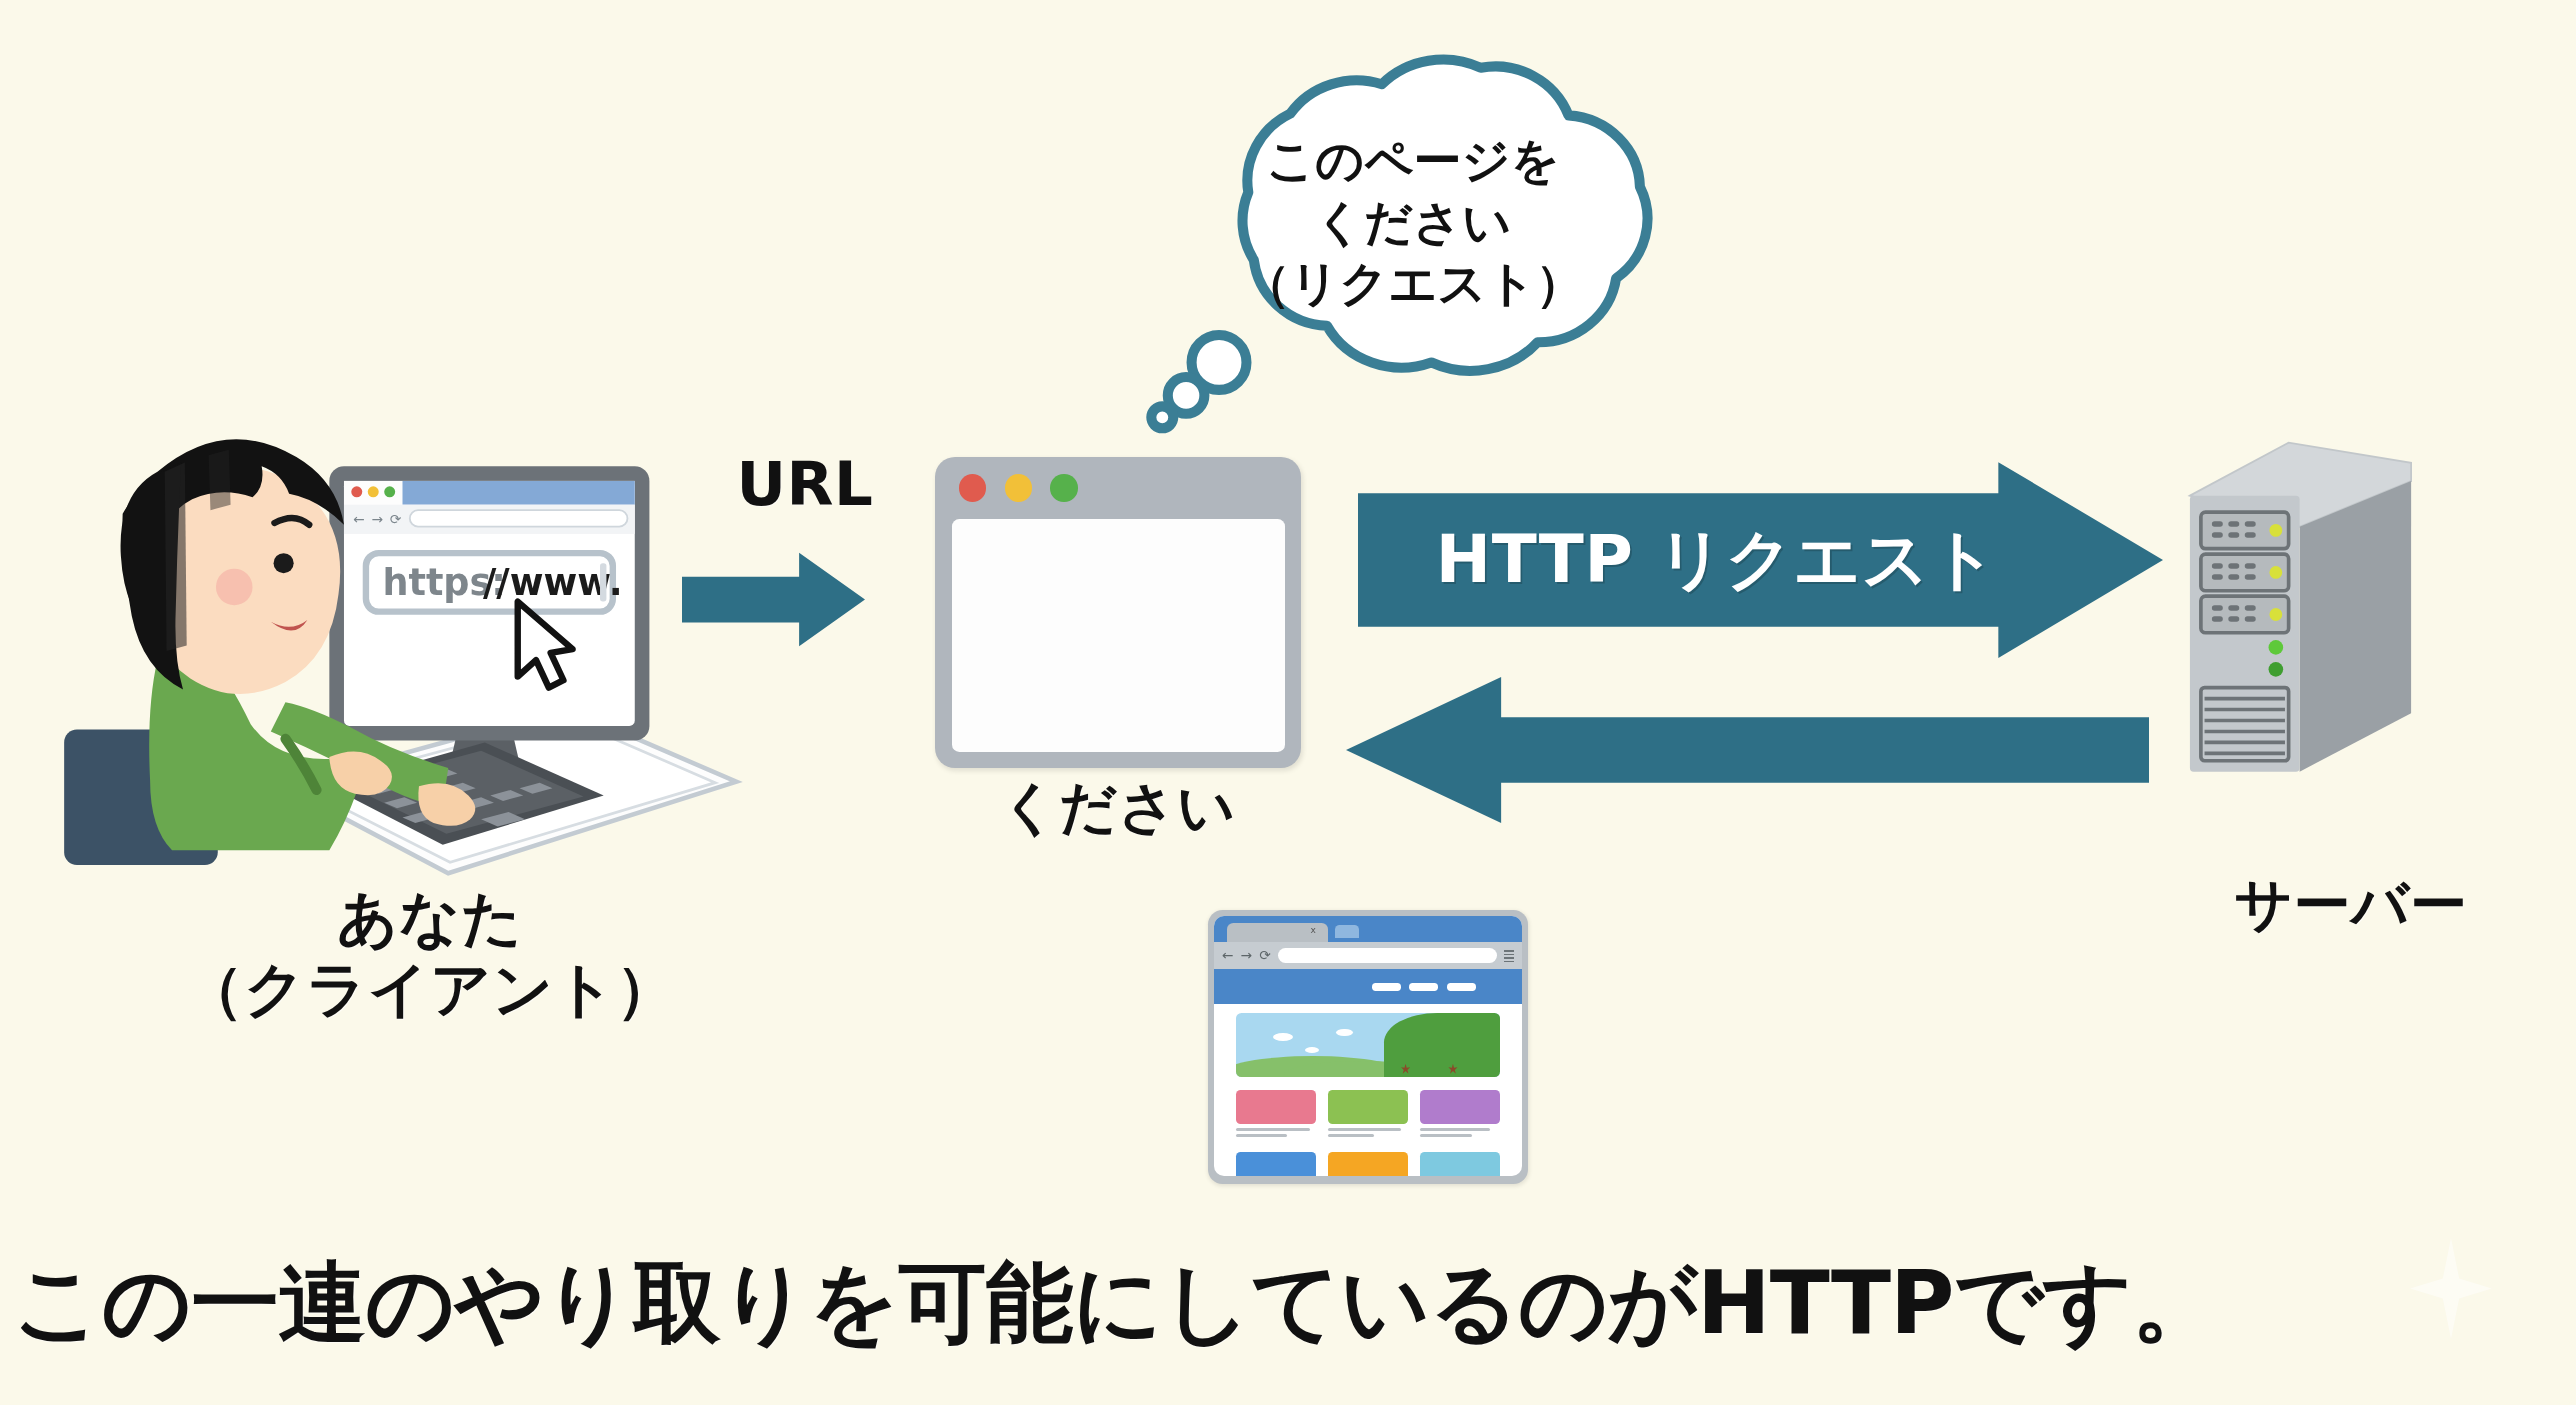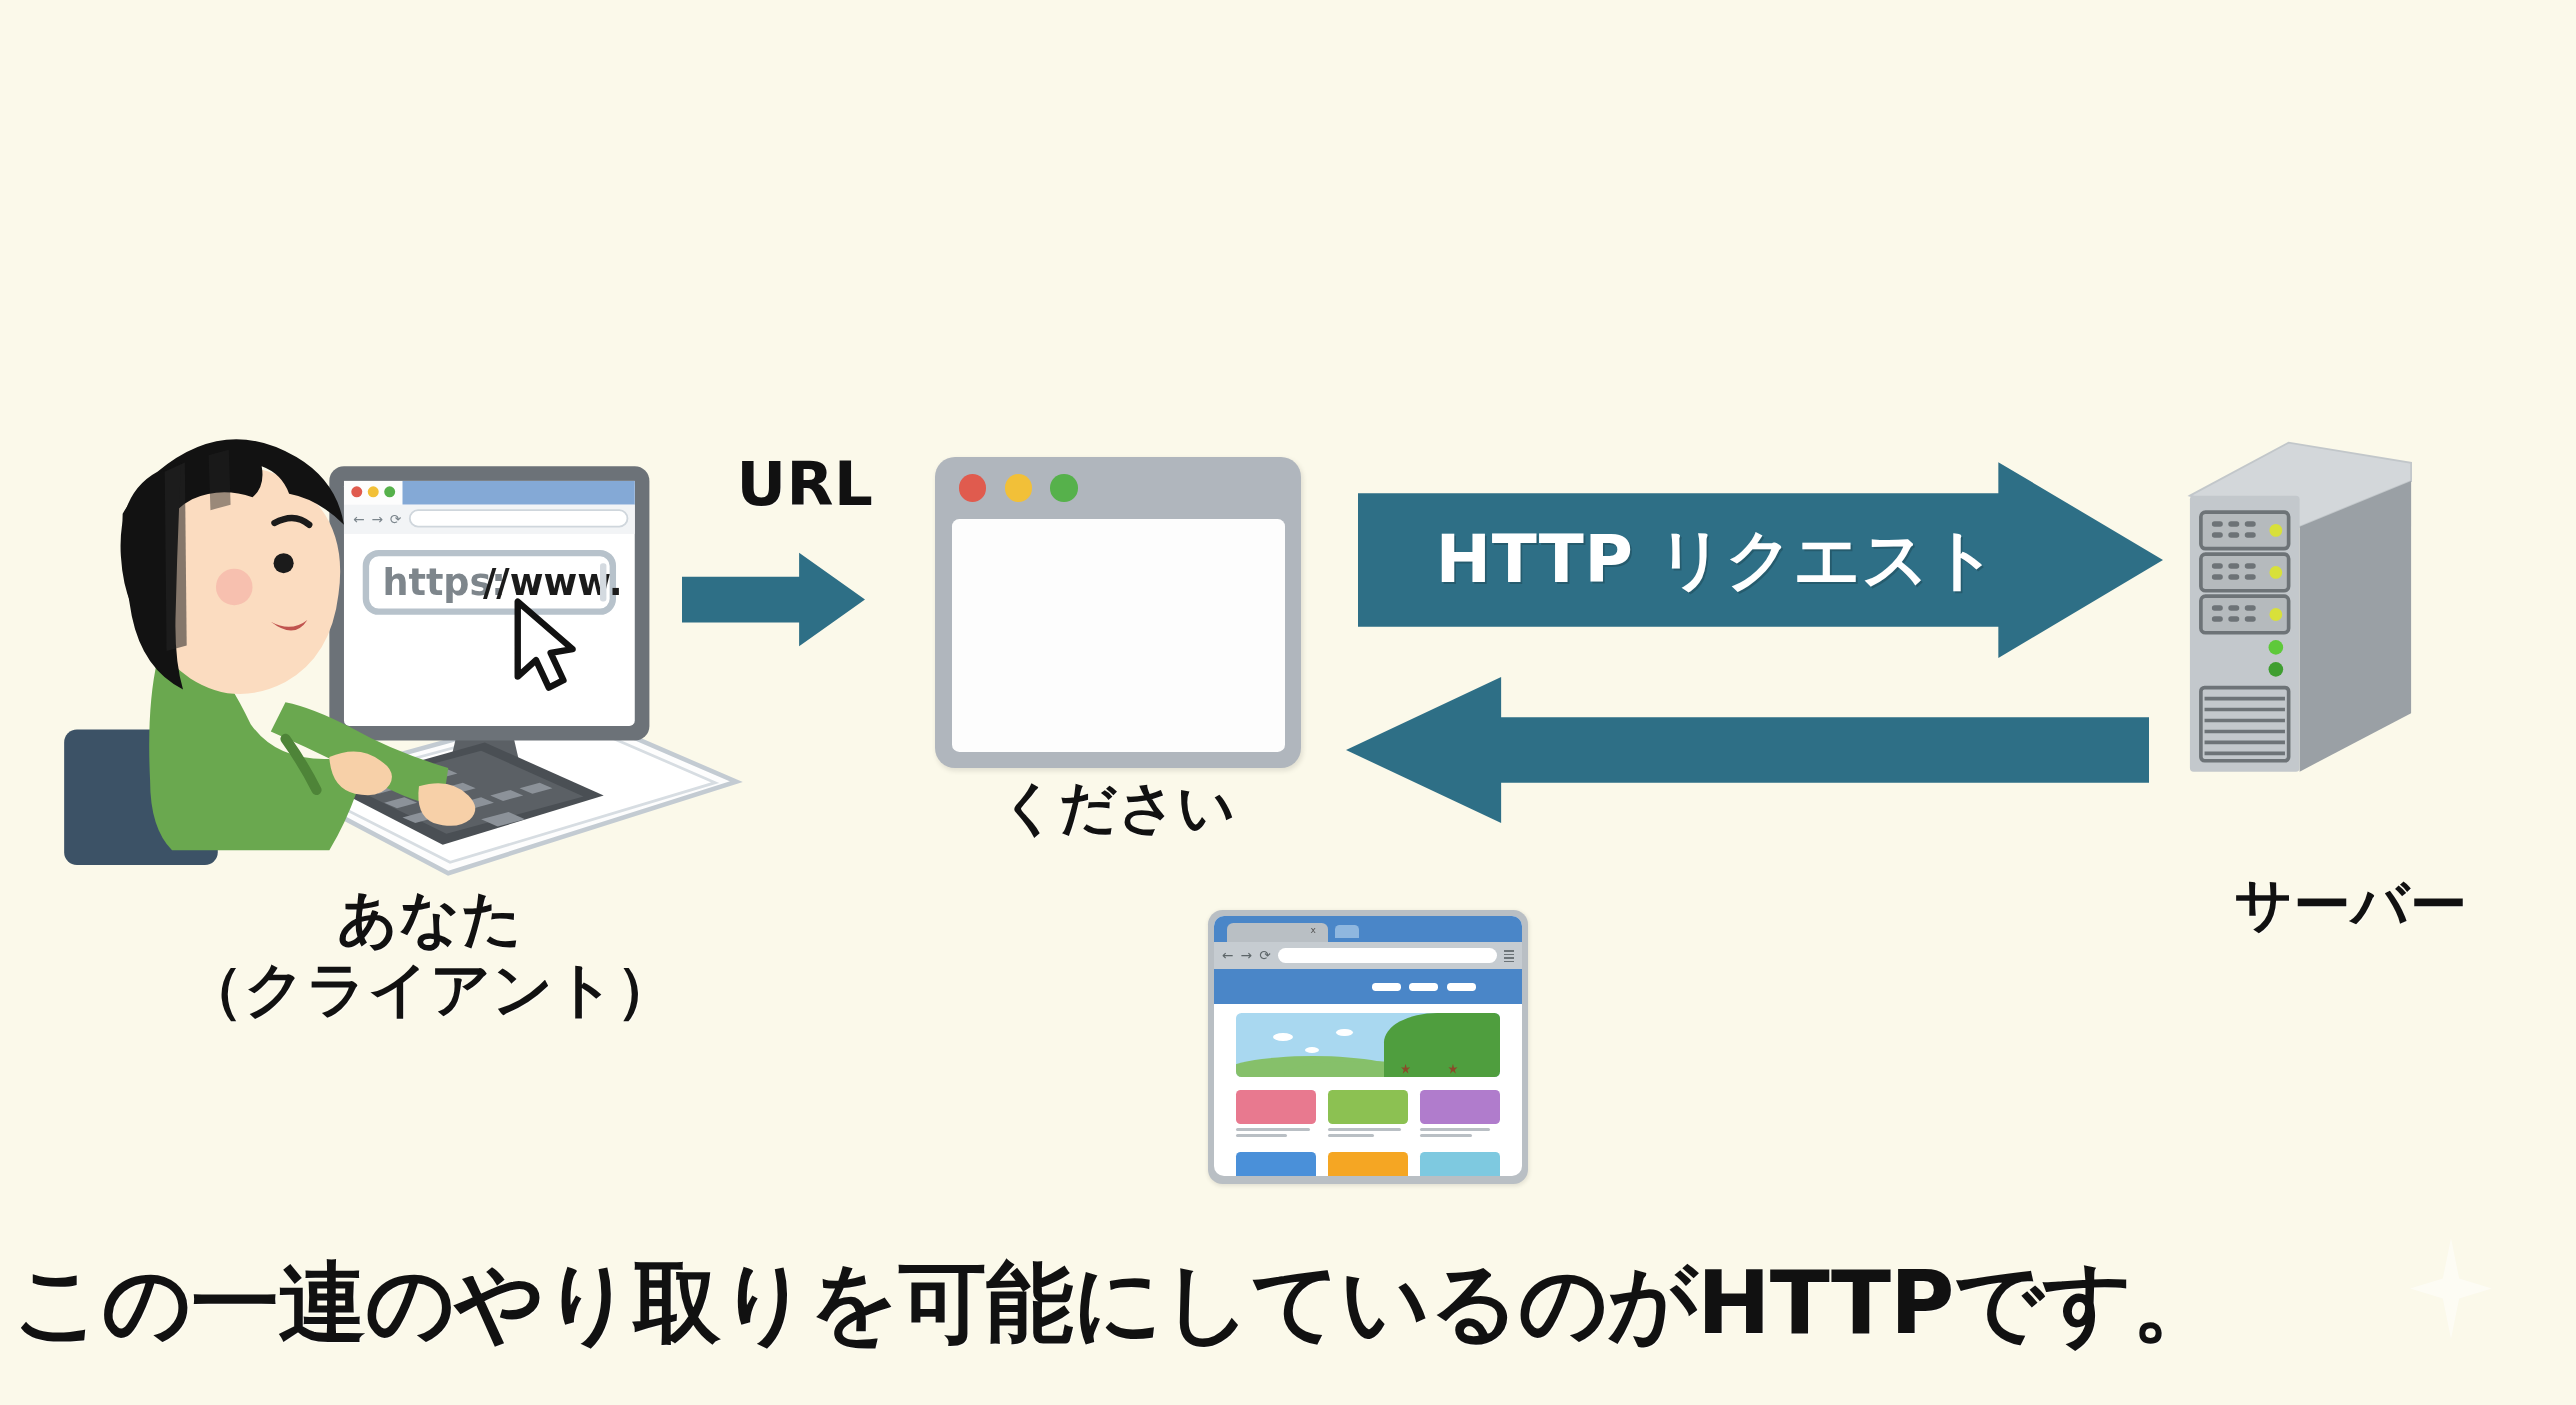--- a/index.html
+++ b/index.html
@@ -174,20 +174,44 @@
 
   <div class="abs" style="left:668px; top:448px; width:274px; text-align:center;">
     <span class="jp-label" style="font-size:61px; display:inline-block;">URL</span>
   </div>
   <div class="abs" style="left:682px; top:549px; width:183px; height:101px;">
     <svg width="183" height="101" viewBox="0 0 200 110">
       <path d="M0 30 L128 30 L128 4 L200 55 L128 106 L128 80 L0 80 Z" fill="#2e6f86"></path>
     </svg>
   </div>
 
+  <div class="bubble-wrap" style="left:1111px; top:55px; width:604px; height:366px;">
+    <svg width="604" height="366" viewBox="0 0 660 400">
+      <g fill="#ffffff" stroke="#3b7e95" stroke-width="11" stroke-linejoin="round">
+        <path d="M150 150
+                 a85 82 0 0 1 46 -86
+                 a88 84 0 0 1 100 -32
+                 a92 86 0 0 1 108 -18
+                 a86 84 0 0 1 96 52
+                 a84 80 0 0 1 78 78
+                 a82 80 0 0 1 -26 100
+                 a86 82 0 0 1 -86 70
+                 a96 88 0 0 1 -116 22
+                 a92 86 0 0 1 -114 -40
+                 a84 82 0 0 1 -80 -72
+                 a84 82 0 0 1 -6 -74 z"></path>
+      </g>
+      <circle cx="118" cy="336" r="30" fill="#fff" stroke="#3b7e95" stroke-width="11"></circle>
+      <circle cx="82" cy="372" r="20" fill="#fff" stroke="#3b7e95" stroke-width="11"></circle>
+      <circle cx="56" cy="396" r="12" fill="#fff" stroke="#3b7e95" stroke-width="11"></circle>
+    </svg>
+    <div class="bubble-text" style="font-size:48px; padding-bottom:31px;">このページを
+ください
+（リクエスト）</div>
+  </div>
 
 
   <div class="browser-frame" style="left:935px; top:457px; width:366px; height:311px;">
     <div class="browser-bar">
       <div class="dot" style="background:#e05b4e;"></div>
       <div class="dot" style="background:#f2c038;"></div>
       <div class="dot" style="background:#56b14b;"></div>
     </div>
     <div class="browser-body"></div>
   </div>

